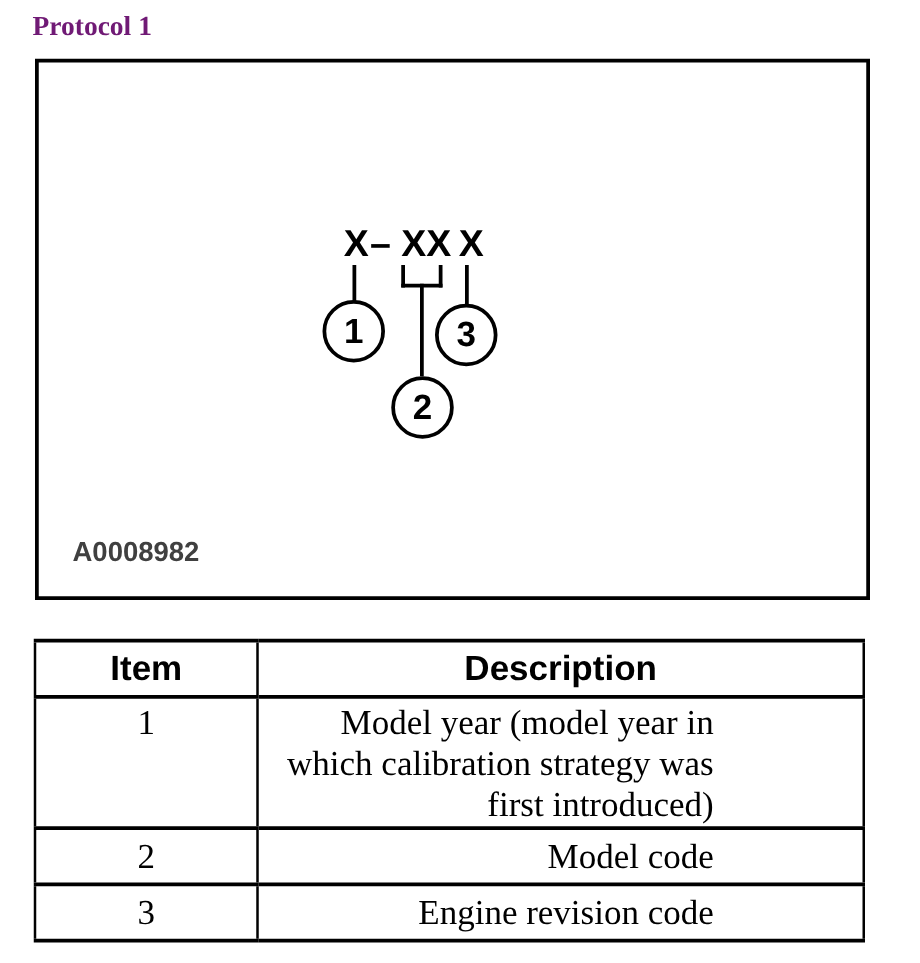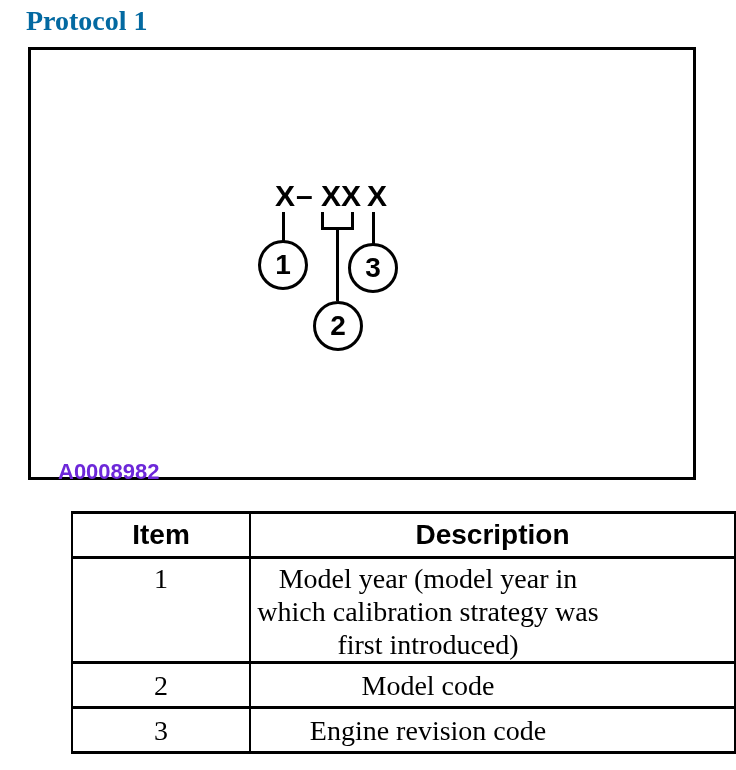--- a/index.html
+++ b/index.html
@@ -12,23 +12,23 @@
     overflow: hidden;
   }
 
   
   .page-title {
     position: absolute;
     left: 26px;
     top: 6px;
     font-family: "Liberation Serif", serif;
     font-weight: bold;
-    font-size: 28px;
+    font-size: 22px;
     line-height: 30px;
-    color: #0369a1;
+    color: #701a75;
     white-space: nowrap;
   }
 
   
   .figure-box {
     position: absolute;
     left: 28px;
     top: 47px;
     width: 668px;
     height: 433px;
@@ -79,34 +79,32 @@
   .callout-3 { left: 317px; top: 193px; }
 
   .figure-id {
     position: absolute;
     left: 27px;
     top: 380px;
     font-family: "Liberation Sans", sans-serif;
     font-weight: bold;
     font-size: 22px;
     line-height: 24px;
-    color: #6d28d9;
-    margin-top: 30px;
+    color: #404040;
   }
 
   
   .legend-table {
     position: absolute;
     left: 27px;
     top: 511px;
     width: 665px;
     border-collapse: collapse;
     background: #fff;
     table-layout: fixed;
-    margin-left: 44px;
   }
   .legend-table col.col-item { width: 178px; }
   .legend-table th,
   .legend-table td {
     border-left: 2px solid #000;
     border-right: 2px solid #000;
     border-top: 3px solid #000;
     border-bottom: 3px solid #000;
   }
   .legend-table th {
@@ -117,21 +115,21 @@
     height: 45px;
     vertical-align: middle;
   }
   .legend-table td {
     font-family: "Liberation Serif", serif;
     font-size: 28px;
     line-height: 33px;
     vertical-align: middle;
   }
   .legend-table td.item-cell { text-align: center; }
-  .legend-table td.desc-cell { padding-left: 2px; text-align: center; font-family: Liberation Serif, serif; }
+  .legend-table td.desc-cell { padding-left: 14px; text-align: right; font-family: Liberation Serif, serif; }
   .legend-table tr.row-tall td { vertical-align: top; padding-top: 3px; height: 105px; }
   .legend-table tr.row-short td { height: 45px; }
   .desc-text { max-width: 350px; }
 </style>
 </head>
 <body>
 
 <div class="page-title">Protocol 1</div>
 
 <div class="figure-box">

